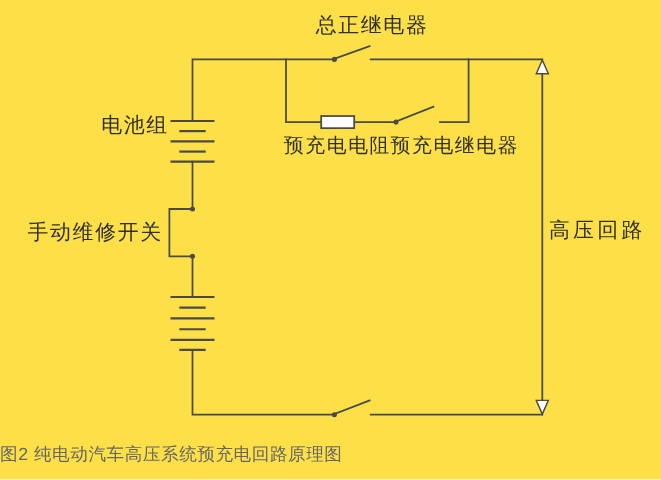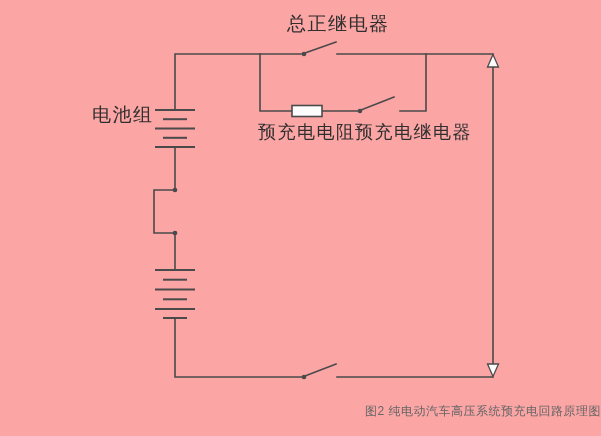--- a/index.html
+++ b/index.html
@@ -5,21 +5,21 @@
   html, body {
     margin: 0;
     padding: 0;
     background: #ffffff;
     font-family: "Liberation Sans", sans-serif;
   }
   .figure-canvas {
     position: relative;
     width: 601px;
     height: 436px;
-    background: #fca5a5;
+    background: #fde047;
     overflow: hidden;
   }
   .circuit-svg {
     position: absolute;
     left: 0;
     top: 0;
   }
   .circuit-label {
     position: absolute;
     font-family: "Liberation Serif", "DejaVu Serif", serif;
@@ -33,23 +33,23 @@
   .label-battery-pack        { left: 92px;  top: 104px; }
   .label-precharge-resistor  { left: 258px; top: 121px; font-size: 18px; }
   .label-precharge-relay     { left: 355px; top: 121px; font-size: 18px; }
   .label-manual-service-switch { left: 25px; top: 201px; }
   .label-high-voltage-loop   { left: 499px; top: 199px; letter-spacing: 3px; }
   .figure-caption {
     position: absolute;
     left: 0;
     top: 403px;
     width: 100%;
-    text-align: right;
+    text-align: left;
     font-family: "Liberation Sans", sans-serif;
-    font-size: 12px;
+    font-size: 16px;
     letter-spacing: 0.5px;
     color: #666666;
   }
 </style>
 </head>
 <body>
 
 <div class="figure-canvas">
 
   <svg class="circuit-svg" width="601" height="436" viewBox="0 0 601 436" fill="none" stroke="#4a4a4a" stroke-width="1.6" stroke-linecap="square">
@@ -116,16 +116,18 @@
   </svg>
 
   <div class="circuit-label label-main-positive-relay">总正继电器</div>
 
   <div class="circuit-label label-battery-pack">电池组</div>
 
   <div class="circuit-label label-precharge-resistor">预充电电阻</div>
 
   <div class="circuit-label label-precharge-relay">预充电继电器</div>
 
+  <div class="circuit-label label-manual-service-switch">手动维修开关</div>
 
+  <div class="circuit-label label-high-voltage-loop">高压回路</div>
 
   <div class="figure-caption">图2 纯电动汽车高压系统预充电回路原理图</div>
 </div>
 
 </body></html>

